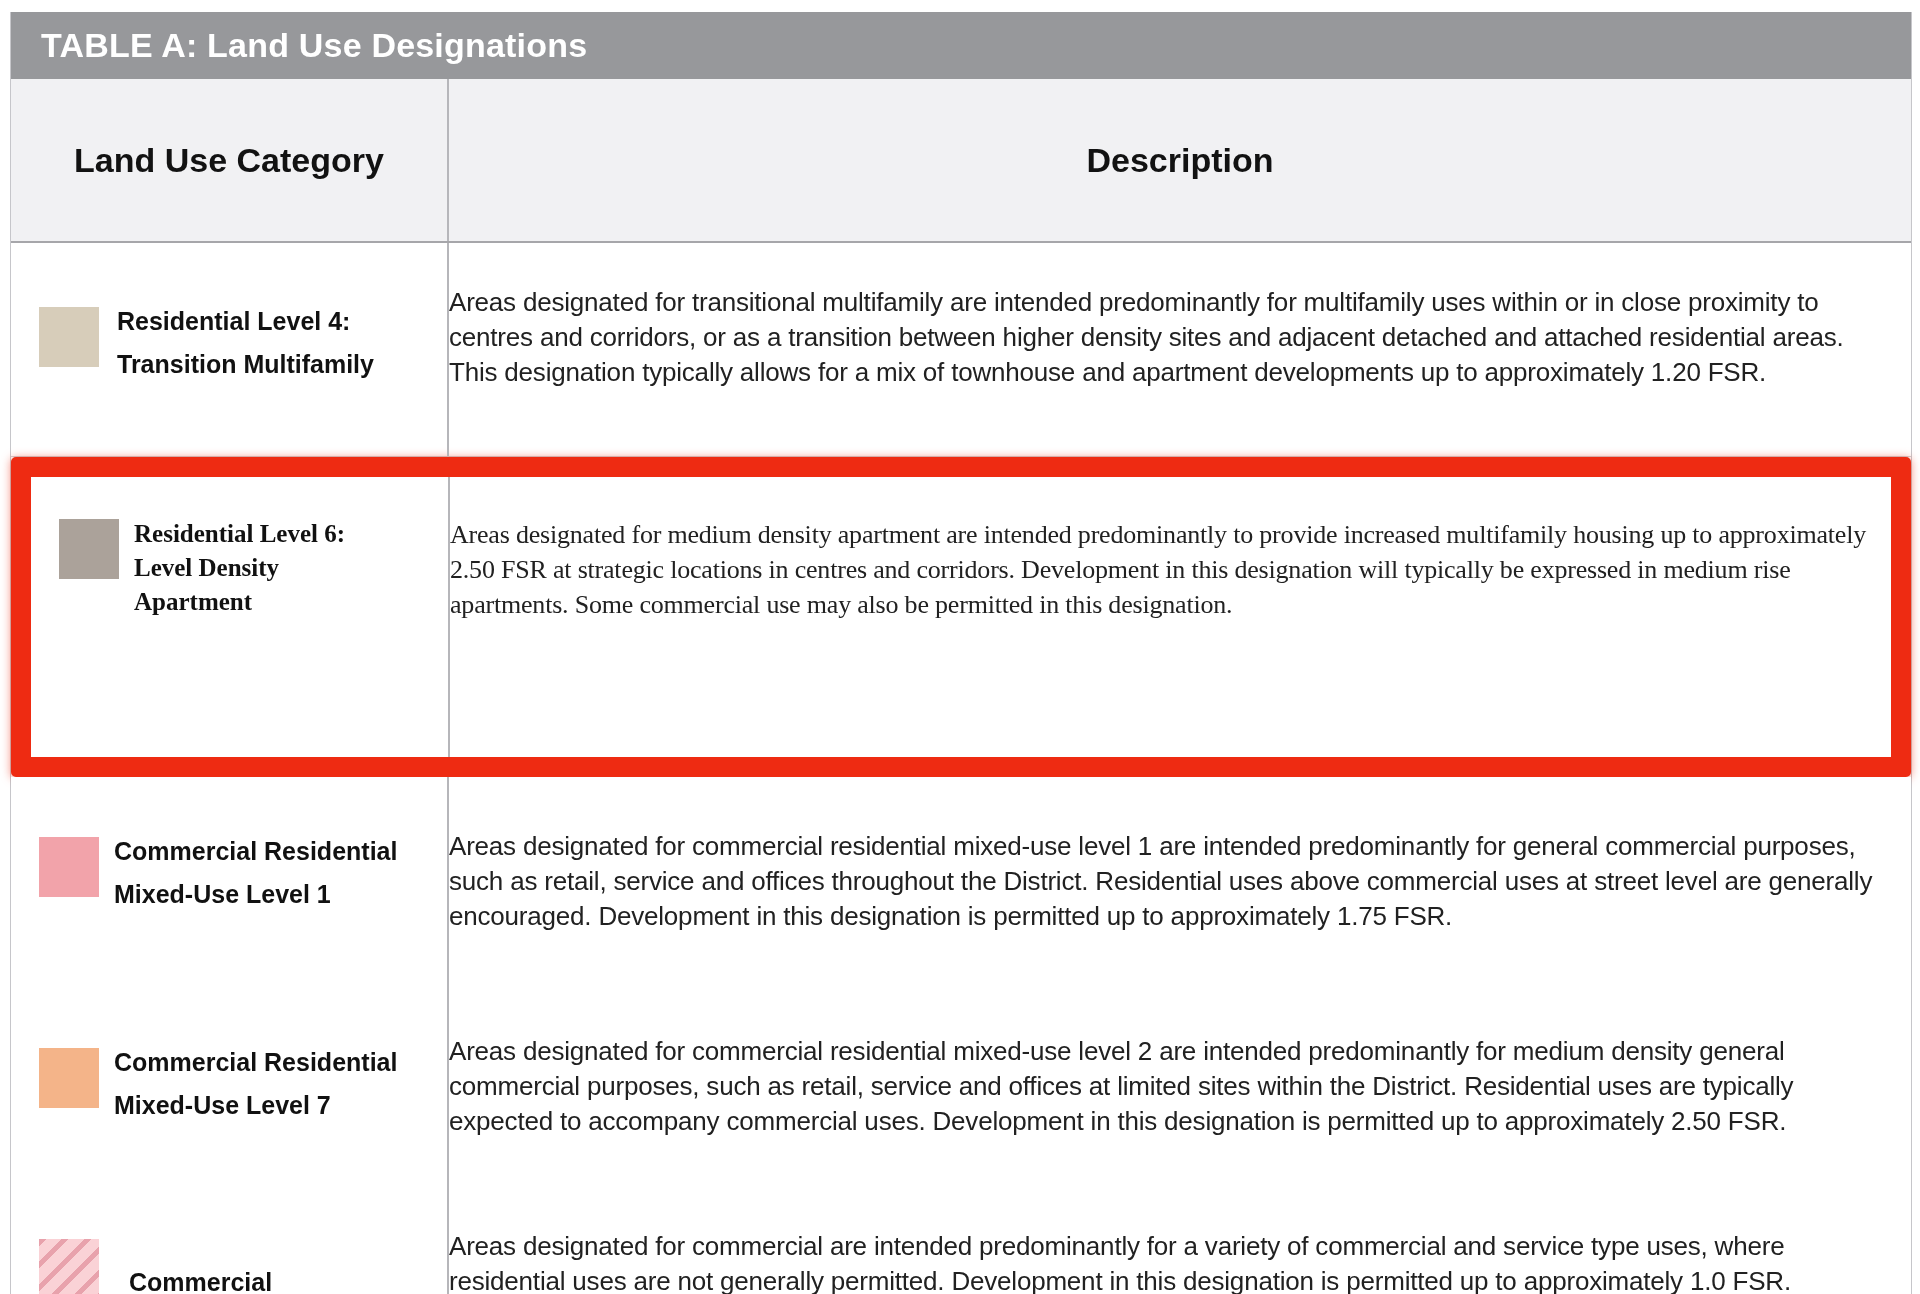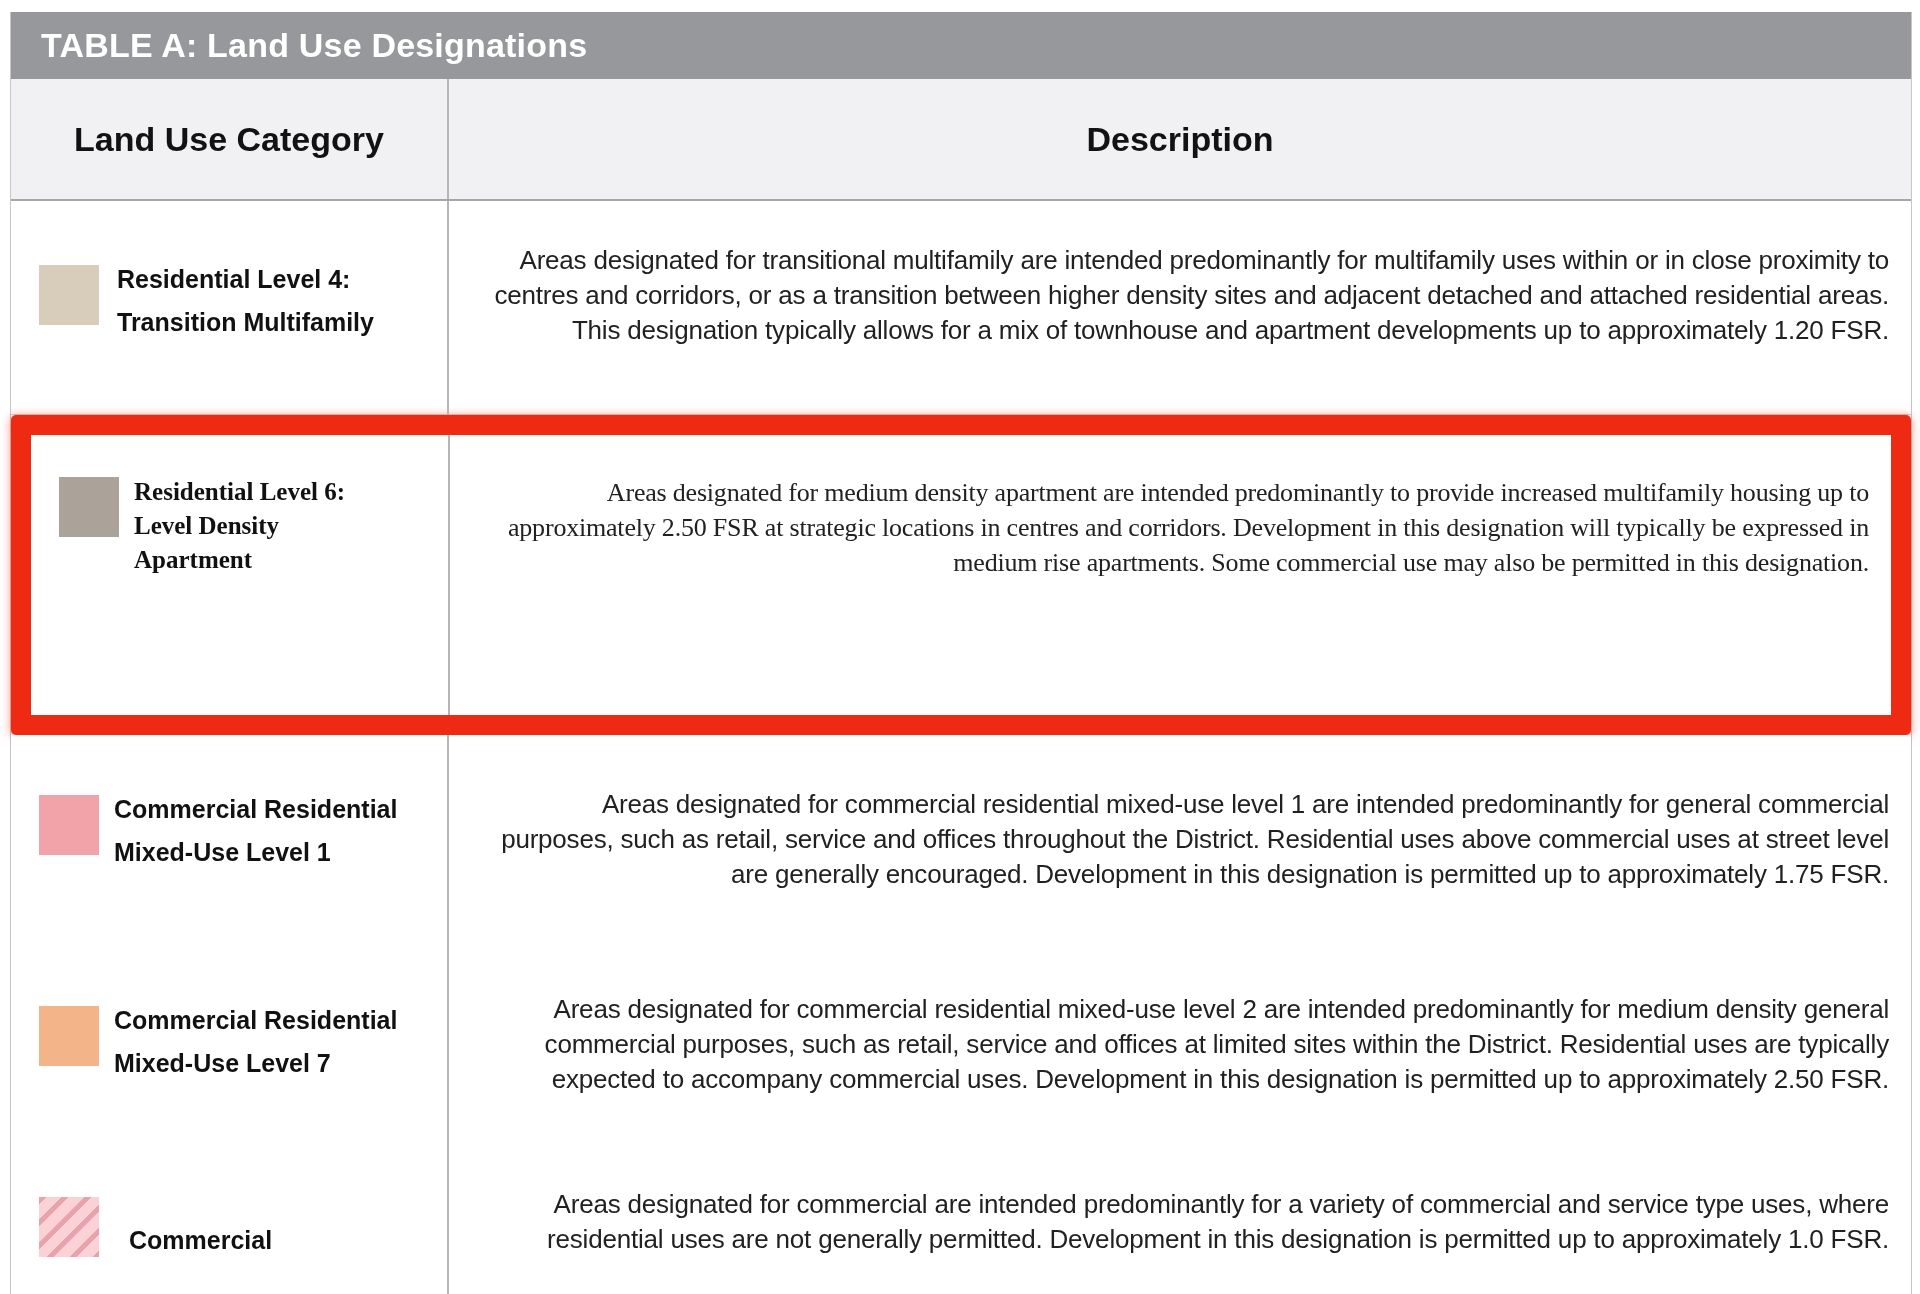--- a/index.html
+++ b/index.html
@@ -24,21 +24,21 @@
   .title-bar h1 {
     color: #ffffff;
     font-size: 34px;
     font-weight: bold;
     letter-spacing: 0.2px;
   }
 
   .header-row {
     display: grid;
     grid-template-columns: 438px 1fr;
-    height: 122px;
+    height: 164px;
     background: var(--header-bg, #f1f1f3);
     border-bottom: 2px solid #a6a6aa;
   }
   .header-cell {
     display: flex;
     align-items: center;
     justify-content: center;
     font-size: 34px;
     font-weight: bold;
     color: #121212;
@@ -68,23 +68,21 @@
     font-size: 25px;
     color: #111111;
     line-height: 33px;
   }
   .cat-line { white-space: nowrap; margin: 0 0 10px 0; }
   .cat-label.tight { line-height: 34px; }
   .cat-label.tight .cat-line { margin: 0; }
   .cat-label.single .cat-line { line-height: 60px; margin: 15px; }
 
   .desc-cell {
-    padding-left: 40px;
     padding-right: 22px;
-    text-align: right;
   }
   .desc-text {
     font-size: 26px;
     line-height: 35px;
     letter-spacing: -0.2px;
     color: #212121;
   }
 
   
   .r0 { height: 214px; border-bottom: 1px solid #cfcfd2; }

